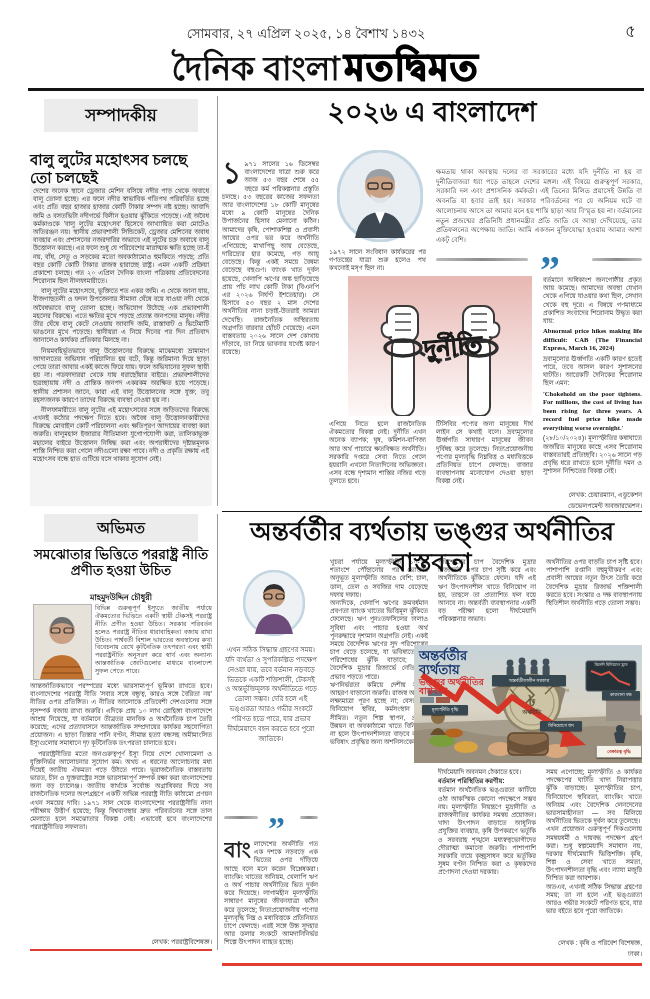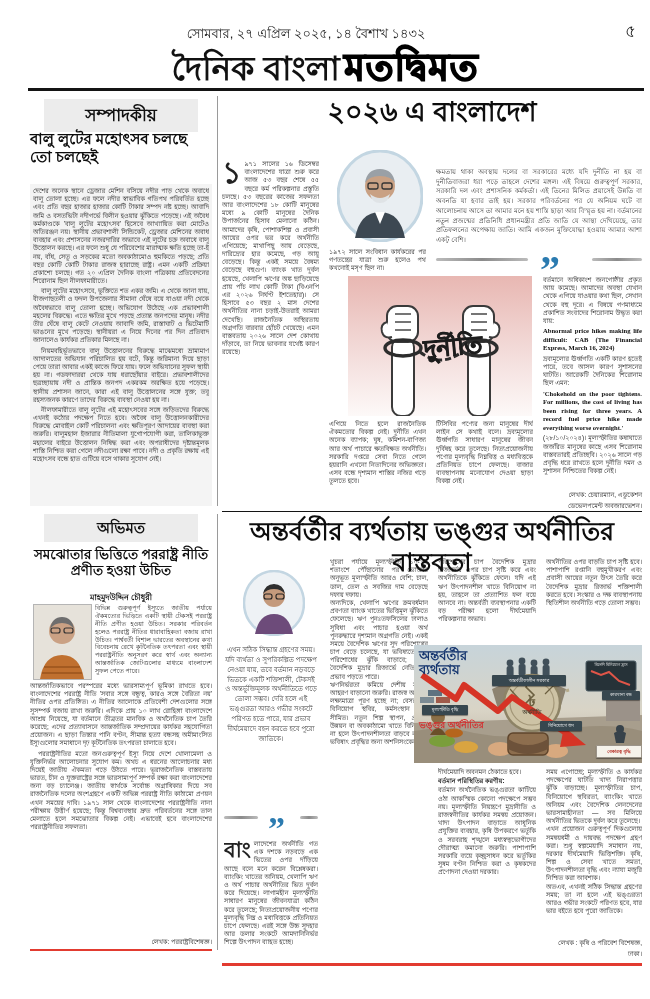--- a/index.html
+++ b/index.html
@@ -19,42 +19,42 @@
   .quote-mark{font-family:"Liberation Serif","DejaVu Serif",serif;color:#2b7bb0;font-weight:bold;line-height:0.4;}
   .qline{background:linear-gradient(90deg,#bbb,#8b8b8b,#bbb);height:3px;border-radius:2px;}
   .pull-quote{font-size:6.7px;line-height:1.45;color:#3a3a3a;text-align:justify;overflow:hidden;}
   .credit{font-size:6.4px;color:#222;text-align:right;}
   .en-quote{font-family:"Liberation Serif","DejaVu Serif",serif;font-weight:bold;font-size:6.6px;line-height:1.3;text-align:justify;color:#111;}
   .masthead-main{font-size:33px;font-weight:bold;letter-spacing:0px;}
   .masthead-logo{font-size:37px;font-weight:bold;-webkit-text-stroke:1.6px #000;letter-spacing:1px;}
   .info-sign{position:absolute;background:#37474f;color:#fff;display:flex;align-items:center;justify-content:center;
              font-size:4.6px;border-radius:1px;box-shadow:0 1px 1px rgba(0,0,0,.4);}
   .info-title1{font-size:13px;font-weight:bold;color:#14346e;line-height:1.1;}
-  .info-title2{font-size:9px;font-weight:bold;color:#d32f2f;line-height:1.1;margin-top:43px;}
+  .info-title2{font-size:9px;font-weight:bold;color:#d32f2f;line-height:1.1;}
   .bold-sub{font-weight:bold;}
   .photo-frame{border:1px solid #b5b5b5;background:#dfe3e6;overflow:hidden;}
 </style>
 </head>
 <body>
 
 <div id="paper">
 
   <div class="abs center" style="left:0;top:24px;width:612px;font-size:13px;color:#222;">সোমবার, ২৭ এপ্রিল ২০২৫, ১৪ বৈশাখ ১৪৩২</div>
   <div class="abs" style="right:14px;top:18px;font-size:17px;font-family:'Liberation Serif',serif;">৫</div>
   <div class="abs center" style="left:0;top:38px;width:650px;">
     <span class="masthead-main">দৈনিক বাংলা</span>
     <span class="masthead-logo">মতদ্বিমত</span>
   </div>
   <div class="abs rule-black" style="left:28px;top:88px;width:616px;height:2.5px;"></div>
 
   <div class="abs vdiv" style="left:217px;top:96px;height:410px;"></div>
   <div class="abs vdiv" style="left:217px;top:514px;height:436px;"></div>
 
   <div class="abs sec-box" style="left:44px;top:99px;width:154px;height:33px;font-size:17px;">সম্পাদকীয়</div>
-  <div class="abs headline" style="left:30px;top:130px;width:182px;font-size:15px;">বালু লুটের মহোৎসব চলছে তো চলছেই</div>
+  <div class="abs headline" style="left:30px;top:151px;width:182px;font-size:15px;">বালু লুটের মহোৎসব চলছে তো চলছেই</div>
   <div class="abs" style="left:30px;top:184px;width:182px;height:322px;background:#f4f4f4;padding:3px;box-sizing:border-box;overflow:hidden;">
     <p class="body-txt" style="margin:0;">দেশের অনেক স্থানে ড্রেজার মেশিন বসিয়ে নদীর পাড় থেকে অবাধে বালু তোলা হচ্ছে। এর ফলে নদীর স্বাভাবিক গতিপথ পরিবর্তিত হচ্ছে এবং প্রতি বছর হাজার হাজার কোটি টাকার সম্পদ নষ্ট হচ্ছে। আবাদি জমি ও বসতভিটা নদীগর্ভে বিলীন হওয়ার ঝুঁকিতে পড়েছে। এই অবৈধ কর্মকাণ্ডকে 'বালু লুটের মহোৎসব' হিসেবে আখ্যায়িত করা মোটেও অতিরঞ্জন নয়। স্থানীয় প্রভাবশালী সিন্ডিকেট, ড্রেজার মেশিনের অবাধ ব্যবহার এবং প্রশাসনের নজরদারির অভাবে এই লুটের চক্র অবাধে বালু উত্তোলন করছে। এর ফলে শুধু যে পরিবেশের মারাত্মক ক্ষতি হচ্ছে তা-ই নয়, বাঁধ, সেতু ও সড়কের মতো অবকাঠামোও হুমকিতে পড়ছে; প্রতি বছর কোটি কোটি টাকার রাজস্ব হারাচ্ছে রাষ্ট্র। এমন একটি প্রক্রিয়া প্রকাশ্যে চলছে। গত ২০ এপ্রিল দৈনিক বাংলা পত্রিকায় প্রতিবেদনের শিরোনাম ছিল নীলফামারীতে।</p>
     <p class="body-txt" style="margin:2px 0 0;text-indent:8px;">বালু লুটের মহোৎসবে, ভুক্তিতে শত একর জমি। এ থেকে জানা যায়, বীজগাছতলী ও ফদল উপজেলার সীমানা ঘেঁষে বয়ে যাওয়া নদী থেকে অবৈধভাবে বালু তোলা হচ্ছে। অভিযোগ উঠেছে এক প্রভাবশালী মহলের বিরুদ্ধে। এতে ক্ষতির মুখে পড়ছে প্রত্যন্ত জনপদের মানুষ। নদীর তীর ঘেঁষে বালু কেটে নেওয়ায় আবাদি জমি, রাস্তাঘাট ও ভিটেমাটি ভাঙনের মুখে পড়েছে। স্থানীয়রা এ নিয়ে দিনের পর দিন প্রতিবাদ জানালেও কার্যকর প্রতিকার মিলছে না।</p>
     <p class="body-txt" style="margin:2px 0 0;text-indent:8px;">নিয়মবহির্ভূতভাবে বালু উত্তোলনের বিরুদ্ধে মাঝেমধ্যে ভ্রাম্যমাণ আদালতের অভিযান পরিচালিত হয় বটে, কিন্তু জরিমানা দিয়ে ছাড়া পেয়ে তারা আবার একই কাজে ফিরে যায়। ফলে অভিযানের সুফল স্থায়ী হয় না। গডফাদাররা থেকে যায় ধরাছোঁয়ার বাইরে। প্রভাবশালীদের ছত্রচ্ছায়ায় নদী ও প্রান্তিক জনপদ একরকম অরক্ষিত হয়ে পড়েছে। স্থানীয় প্রশাসন জানে, কারা এই বালু উত্তোলনের সঙ্গে যুক্ত; তবু রহস্যজনক কারণে তাদের বিরুদ্ধে ব্যবস্থা নেওয়া হয় না।</p>
     <p class="body-txt" style="margin:2px 0 0;text-indent:8px;">নীলফামারীতে বালু লুটের এই মহোৎসবের সঙ্গে জড়িতদের বিরুদ্ধে এখনই কঠোর পদক্ষেপ নিতে হবে। অবৈধ বালু উত্তোলনকারীদের বিরুদ্ধে মোবাইল কোর্ট পরিচালনা এবং ক্ষতিপূরণ আদায়ের ব্যবস্থা করা জরুরি। বালুমহাল ইজারার নীতিমালা যুগোপযোগী করা, তালিকাভুক্ত মহালের বাইরে উত্তোলন নিষিদ্ধ করা এবং অপরাধীদের দৃষ্টান্তমূলক শাস্তি নিশ্চিত করা গেলে নদীগুলো রক্ষা পাবে। নদী ও প্রকৃতি রক্ষায় এই মহোৎসব বন্ধে হাত গুটিয়ে বসে থাকার সুযোগ নেই।</p>
   </div>
 
   <div class="abs headline center" style="left:222px;top:96px;width:420px;font-size:27px;">২০২৬ এ বাংলাদেশ</div>
 
   <div class="abs body-txt" style="left:222px;top:160px;width:97px;height:348px;white-space:normal;">

